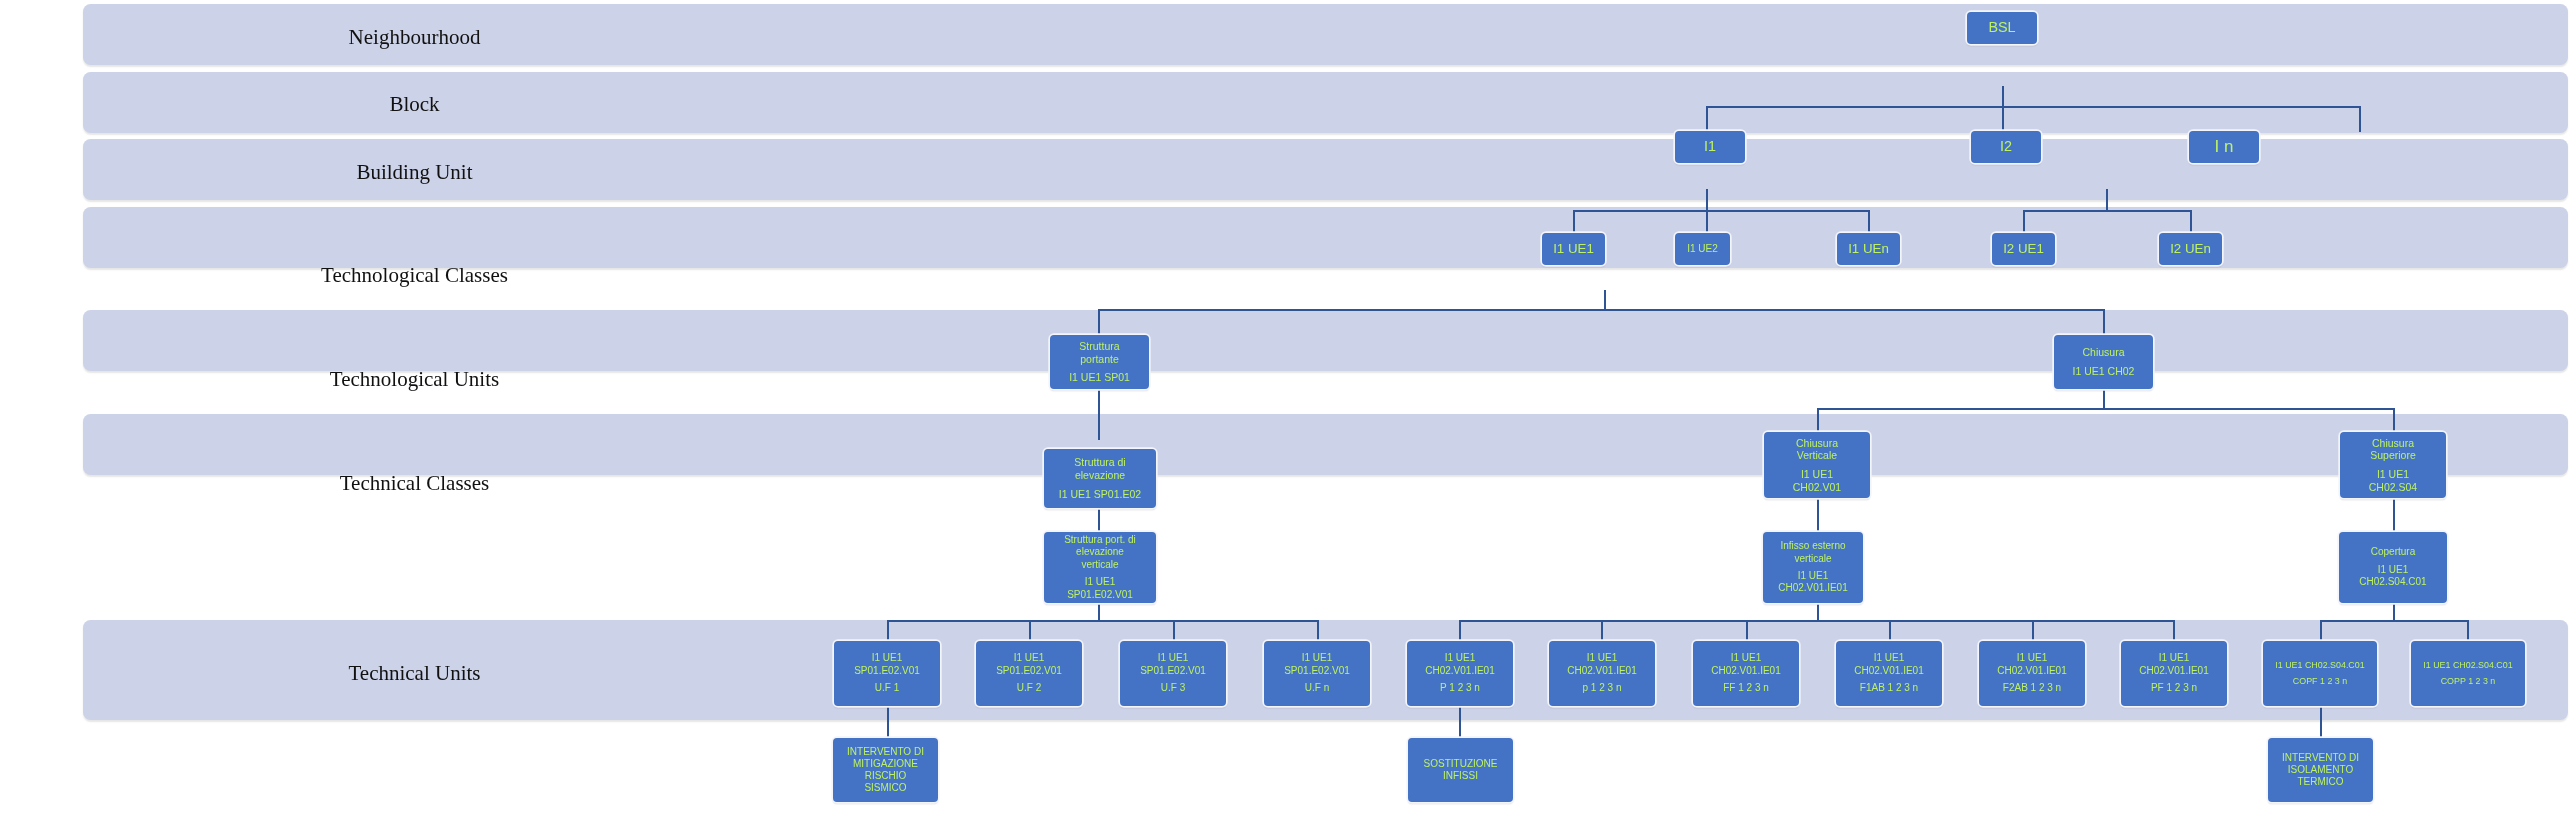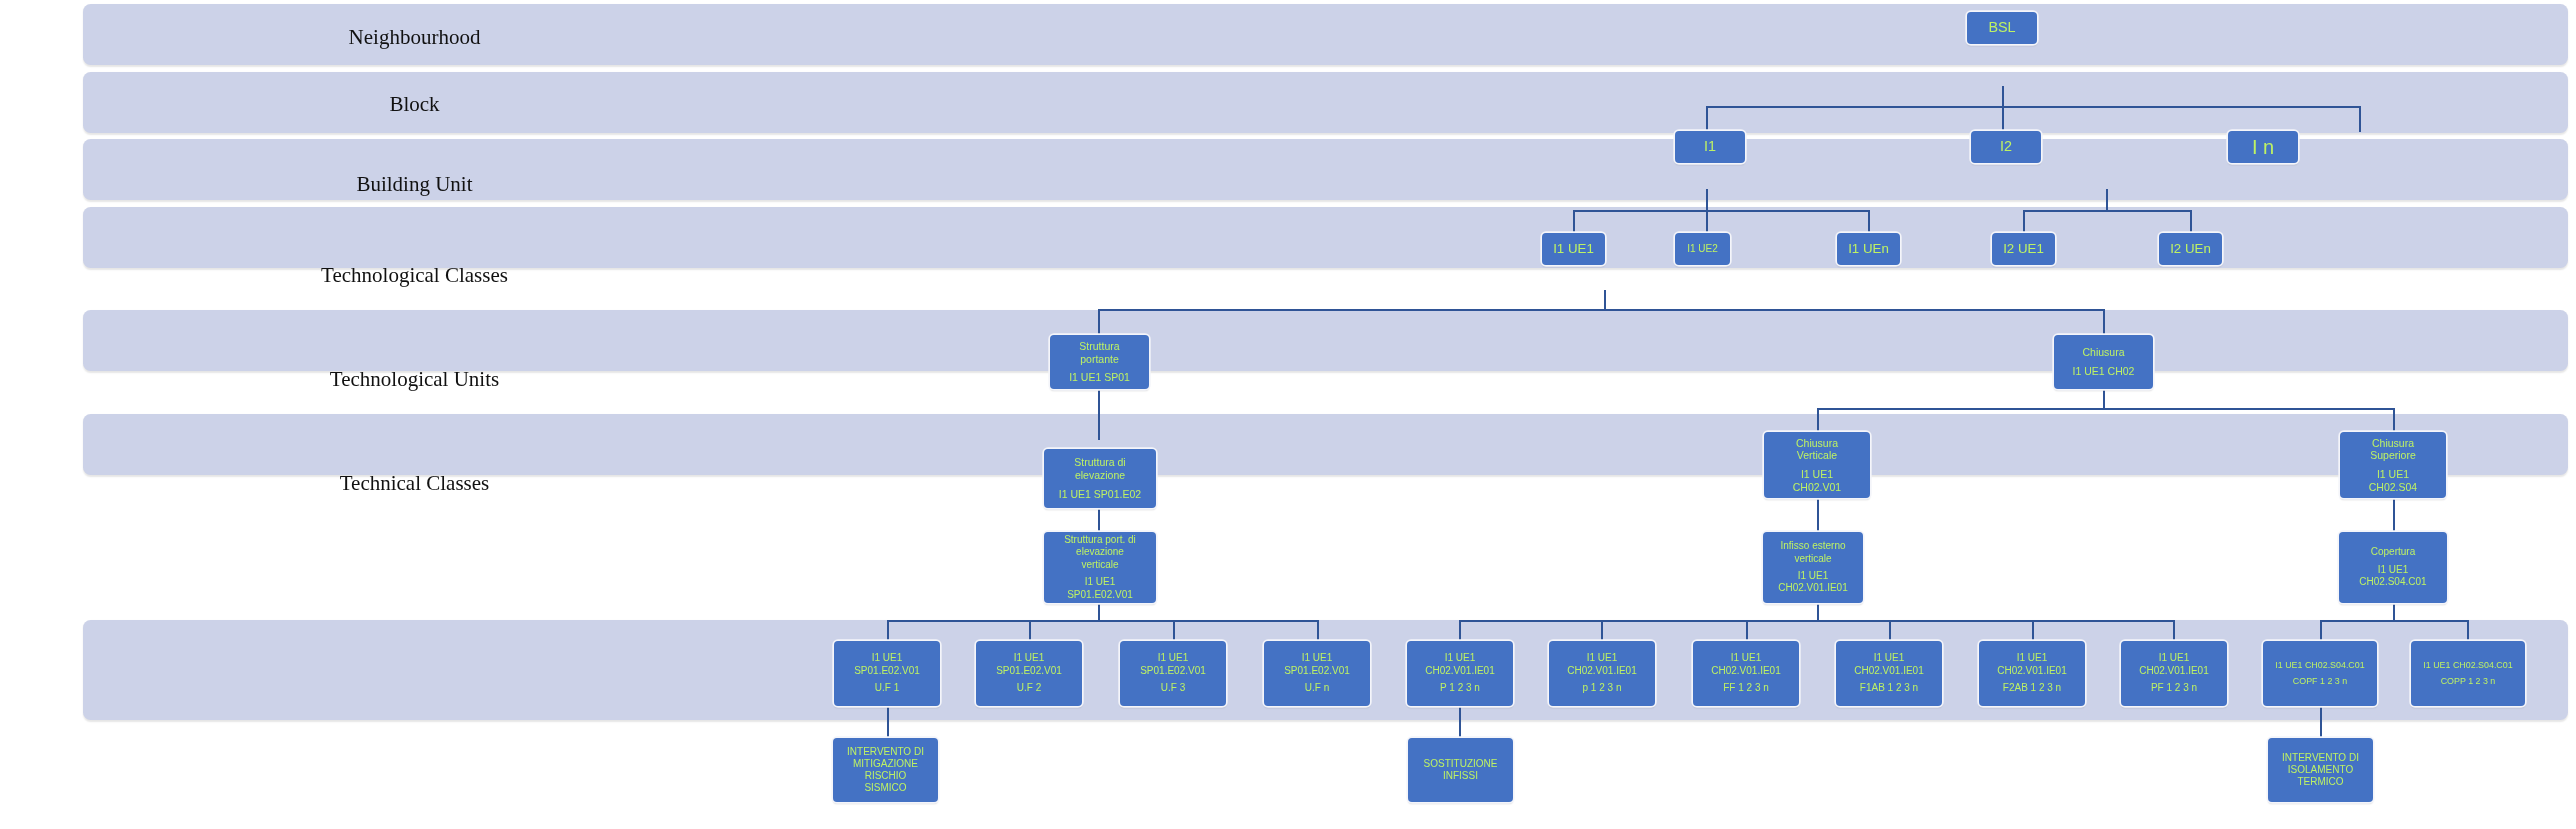--- a/index.html
+++ b/index.html
@@ -69,24 +69,25 @@
   <div class="band" style="left:83px;top:4.4px;width:2485px;height:61px;"></div>
   <div class="band" style="left:83px;top:72px;width:2485px;height:61px;"></div>
   <div class="band" style="left:83px;top:139px;width:2485px;height:61px;"></div>
   <div class="band" style="left:83px;top:207px;width:2485px;height:61px;"></div>
   <div class="band" style="left:83px;top:310px;width:2485px;height:61px;"></div>
   <div class="band" style="left:83px;top:414px;width:2485px;height:61px;"></div>
   <div class="band" style="left:83px;top:620px;width:2485px;height:100px;"></div>
 
   <div class="band-label" style="left:221px;top:92px;width:387px;font-size:21px;">Block</div>
   <div class="band-label" style="left:221px;top:25px;width:387px;font-size:21px;">Neighbourhood</div>
-  <div class="band-label" style="left:221px;top:160px;width:387px;font-size:21px;margin-top:12px;">Building Unit</div>
+  <div class="band-label" style="left:221px;top:160px;width:387px;font-size:21px;">Building Unit</div>
   <div class="band-label" style="left:221px;top:263px;width:387px;font-size:21px;">Technological Classes</div>
   <div class="band-label" style="left:221px;top:367px;width:387px;font-size:21px;">Technological Units</div>
   <div class="band-label" style="left:221px;top:471px;width:387px;font-size:21px;">Technical Classes</div>
+  <div class="band-label" style="left:221px;top:661px;width:387px;font-size:21px;">Technical Units</div>
 
   <div class="ln-v" style="left:2002px;top:86px;width:1.7px;height:21px;"></div>
   <div class="ln-h" style="left:1706px;top:106px;width:654px;height:1.7px;"></div>
   <div class="ln-v" style="left:1706px;top:106px;width:1.7px;height:25.5px;"></div>
   <div class="ln-v" style="left:2002px;top:106px;width:1.7px;height:25.5px;"></div>
   <div class="ln-v" style="left:2359px;top:106px;width:1.7px;height:25.5px;"></div>
 
   <div class="ln-v" style="left:1706px;top:189px;width:1.7px;height:22px;"></div>
   <div class="ln-h" style="left:1573px;top:210px;width:297px;height:1.7px;"></div>
   <div class="ln-v" style="left:1573px;top:210px;width:1.7px;height:23px;"></div>
@@ -142,21 +143,21 @@
   <div class="node" style="left:1967px;top:12px;width:70px;height:32px;font-size:14.4px;">
     <span class="ln">BSL</span>
   </div>
 
   <div class="node" style="left:1675px;top:131px;width:70px;height:32px;font-size:14.4px;">
     <span class="ln">I1</span>
   </div>
   <div class="node" style="left:1971px;top:131px;width:70px;height:32px;font-size:14.4px;">
     <span class="ln">I2</span>
   </div>
-  <div class="node" style="left:2189px;top:131px;width:70px;height:32px;font-size:20px;margin-left:39px;">
+  <div class="node" style="left:2189px;top:131px;width:70px;height:32px;font-size:17px;">
     <span class="ln">I n</span>
   </div>
 
   <div class="node" style="left:1542px;top:233px;width:63px;height:32px;font-size:13.3px;">
     <span class="ln">I1 UE1</span>
   </div>
   <div class="node" style="left:1675px;top:233px;width:55px;height:32px;font-size:10px;">
     <span class="ln">I1 UE2</span>
   </div>
   <div class="node" style="left:1837px;top:233px;width:63px;height:32px;font-size:13.3px;">

